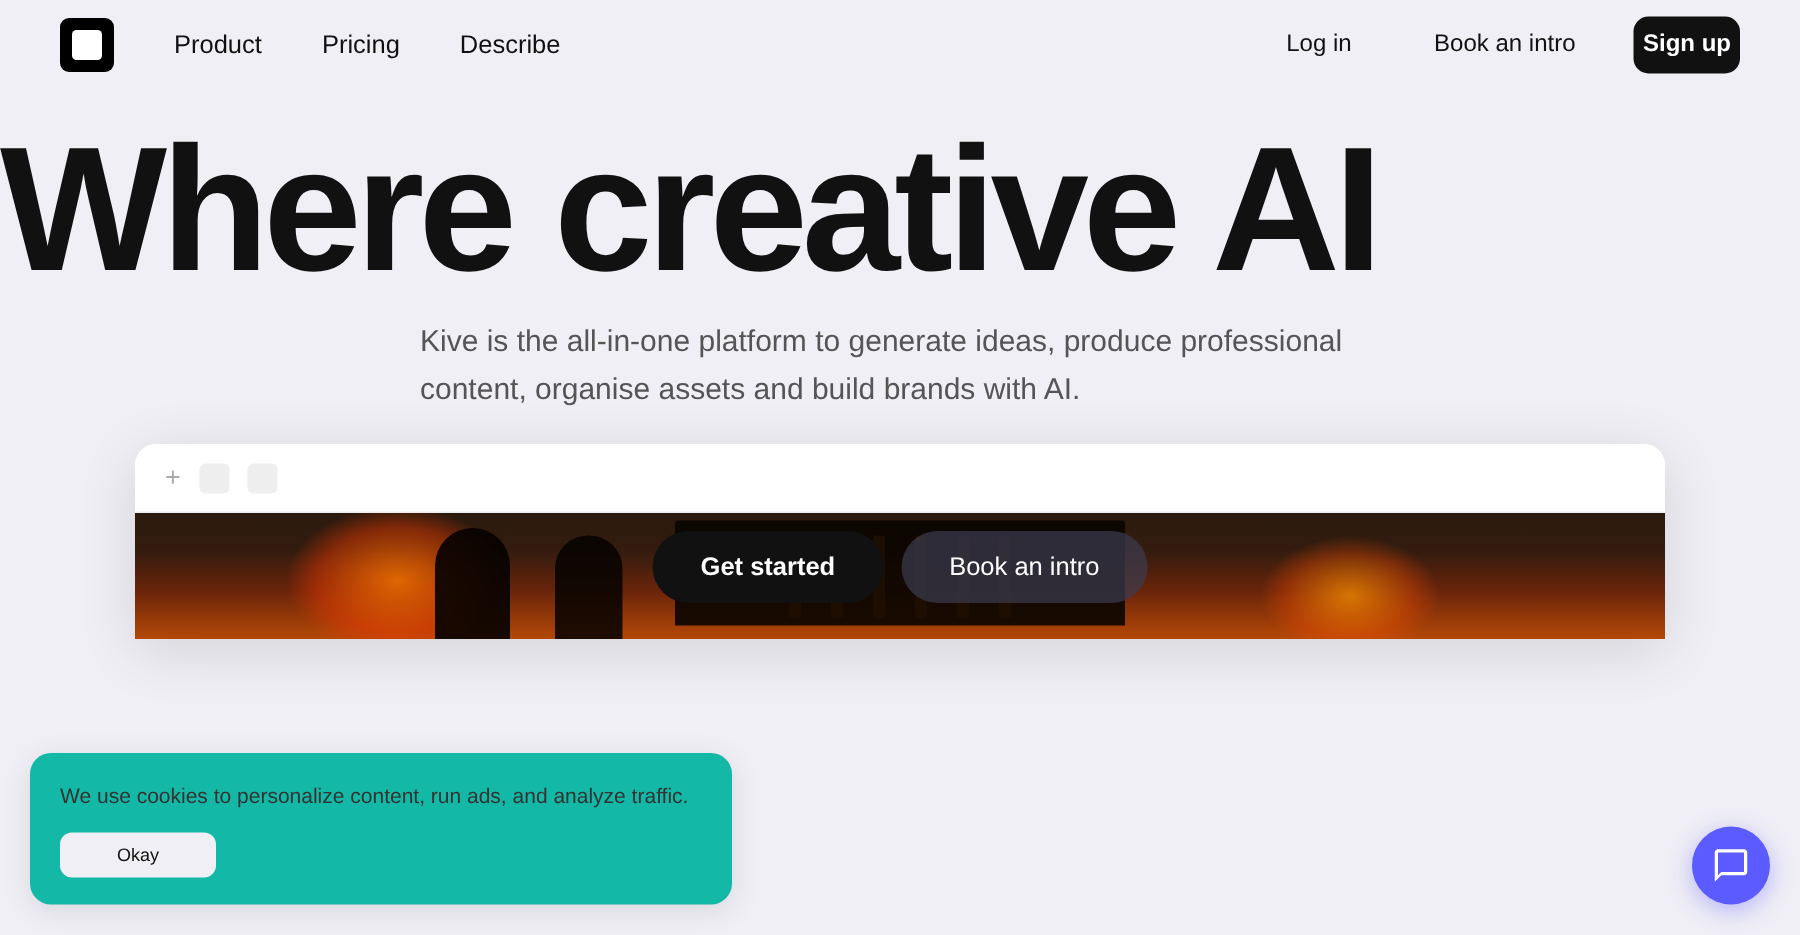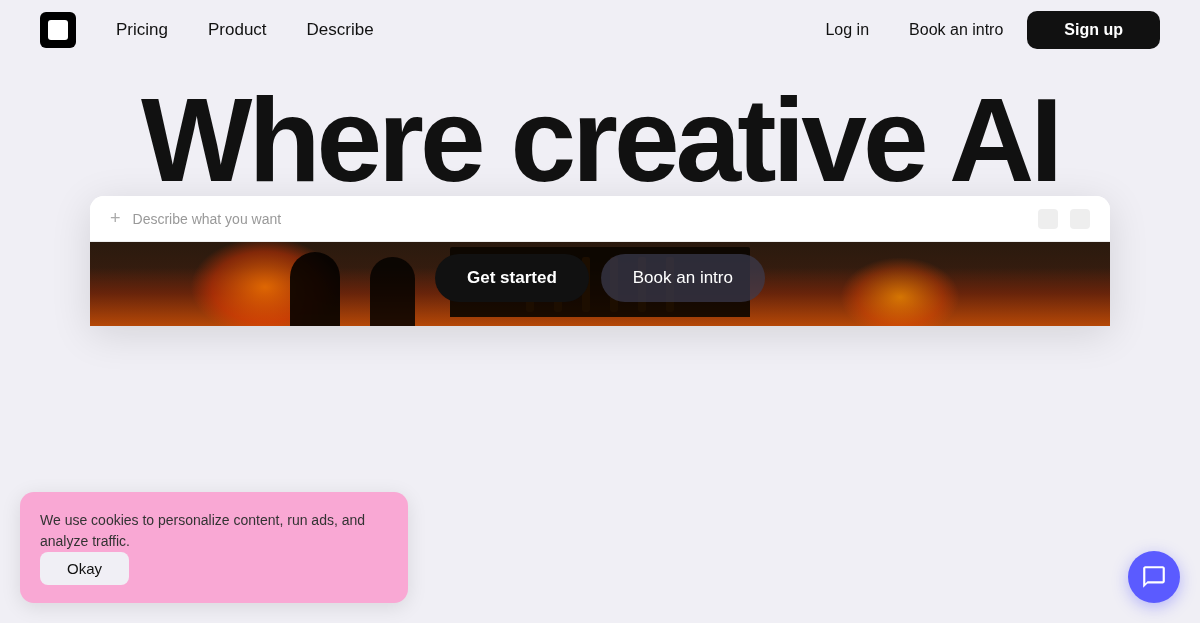--- a/index.html
+++ b/index.html
@@ -61,21 +61,21 @@
       padding: 8px 16px;
       border-radius: 8px;
       cursor: pointer;
       background: transparent;
       border: none;
     }
 
     .nav-right {
       display: flex;
       align-items: center;
-      gap: 8px;
+      gap: 23px;
     }
 
     .btn-log-in {
       font-size: 16px;
       font-weight: 500;
       color: #111;
       background: transparent;
       border: none;
       padding: 8px 16px;
       cursor: pointer;
@@ -92,28 +92,28 @@
       cursor: pointer;
       border-radius: 8px;
     }
 
     .btn-signup {
       font-size: 16px;
       font-weight: 600;
       color: #fff;
       background: #111;
       border: none;
-      padding: 10px 37px;
+      padding: 10px 6px;
       cursor: pointer;
       border-radius: 10px;
     }
 
     
     .hero {
-      text-align: center;
+      text-align: left;
       padding-top: 24px;
       position: relative;
       z-index: 5;
     }
 
     .hero-title {
       font-size: 118px;
       font-weight: 800;
       line-height: 0.95;
       color: #111;
@@ -224,44 +224,45 @@
       padding: 14px 32px;
       cursor: pointer;
       border-radius: 50px;
     }
 
     
     .cookie-banner {
       position: absolute;
       bottom: 20px;
       left: 20px;
-      width: 388px;
-      background: #f9a8d4;
+      width: 468px;
+      background: #14b8a6;
       border-radius: 14px;
       padding: 18px 20px;
       box-shadow: 0 4px 20px rgba(0,0,0,0.1);
       display: flex;
       flex-direction: column;
+      gap: 14px;
       z-index: 30;
     }
 
     .cookie-text {
       font-size: 14px;
       color: #333;
       line-height: 1.5;
     }
 
     .btn-okay {
       align-self: flex-start;
-      font-size: 15px;
+      font-size: 12px;
       font-weight: 500;
       color: #111;
       background: #f0eff5;
       border: none;
-      padding: 8px 27px;
+      padding: 8px 38px;
       cursor: pointer;
       border-radius: 8px;
     }
 
     
     .chat-button {
       position: absolute;
       bottom: 20px;
       right: 20px;
       width: 52px;
@@ -354,42 +355,42 @@
     }
   </style>
 </head>
 <body>
 
 <nav>
   <div class="nav-left">
     <div class="nav-logo">
       <div class="nav-logo-inner"></div>
     </div>
+    <button class="nav-link">Product</button>
     <button class="nav-link">Pricing</button>
-    <button class="nav-link">Product</button>
     <button class="nav-link">Describe</button>
   </div>
   <div class="nav-right">
     <button class="btn-log-in">Log in</button>
     <button class="btn-book">Book an intro</button>
     <button class="btn-signup">Sign up</button>
   </div>
 </nav>
 
 <section class="hero">
   <h1 class="hero-title">
     <span>Where creative AI</span><br>
   </h1>
+  <p class="hero-subtitle">Kive is the all-in-one platform to generate ideas, produce professional content, organise assets and build brands with AI.</p>
 </section>
 
 <div class="preview-wrapper">
   <div class="app-preview">
     <div class="app-toolbar">
       <span class="toolbar-plus">+</span>
-      <span class="toolbar-input">Describe what you want</span>
       <div class="toolbar-icons">
         <div class="toolbar-icon"></div>
         <div class="toolbar-icon"></div>
       </div>
     </div>
     <div class="app-image-area">
       <div class="fire-overlay"></div>
       <div class="building-dark"></div>
       <div class="building-columns">
         <div class="column"></div>

